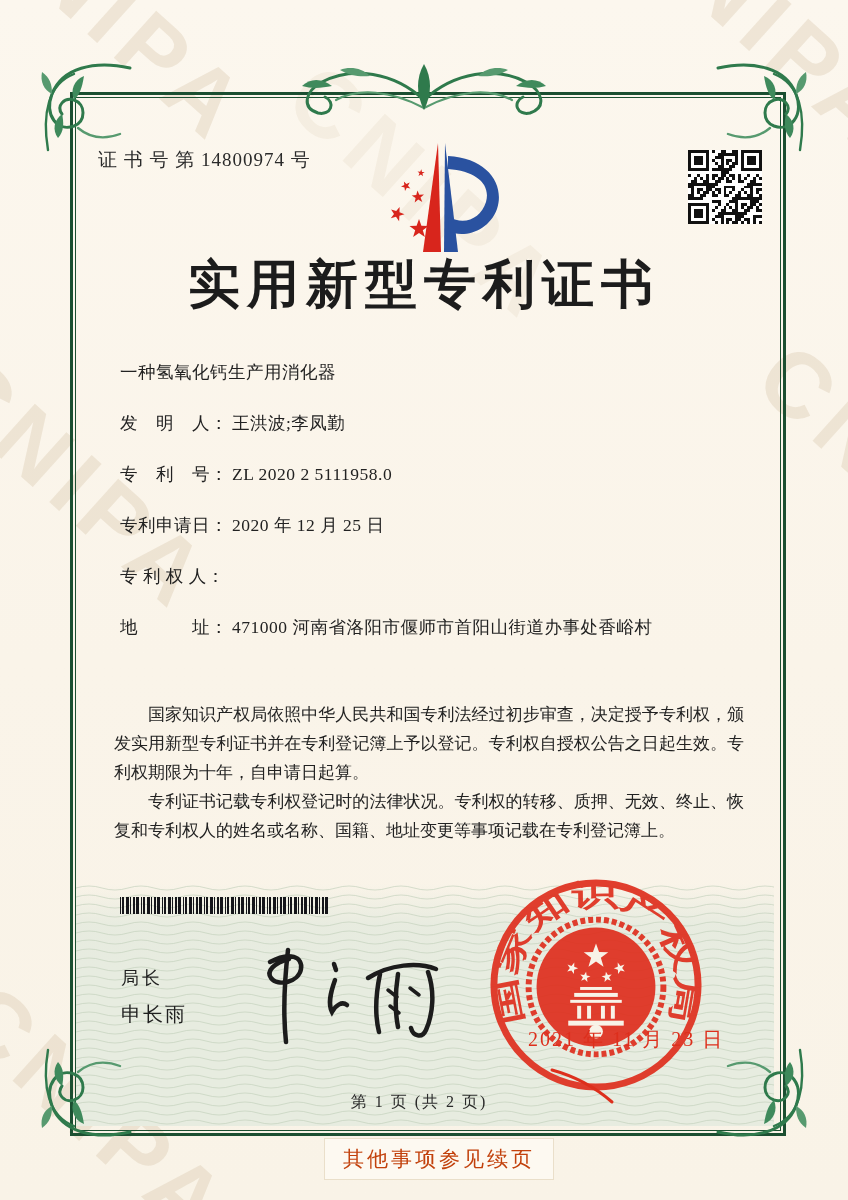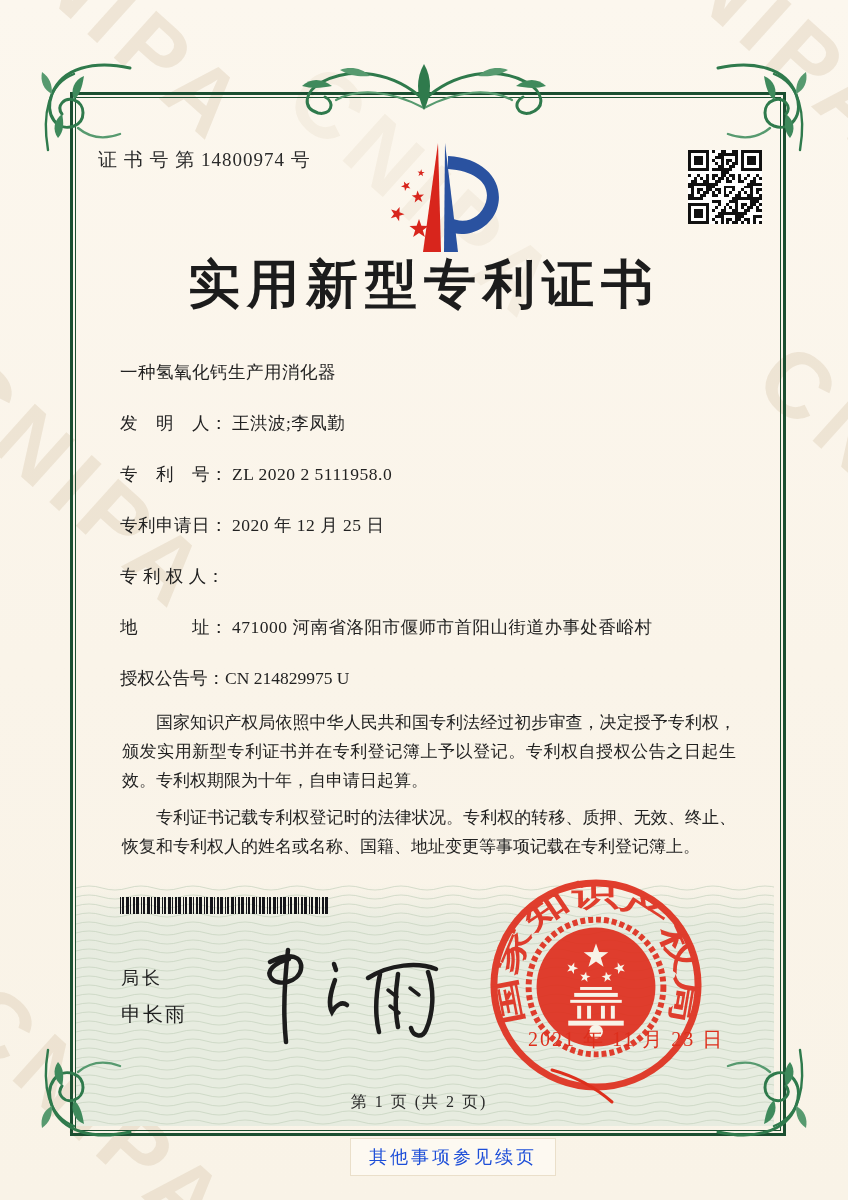--- a/index.html
+++ b/index.html
@@ -28,38 +28,38 @@
   
   .fields{position:absolute;left:120px;top:358px;width:630px;z-index:3;}
   .frow{display:flex;margin-bottom:23px;font-size:17.5px;line-height:28px;color:#222;}
   .flabel{flex:0 0 112px;letter-spacing:.5px;}
   .fvalue{flex:1;letter-spacing:.5px;}
   .grant{display:flex;font-size:17.5px;line-height:28px;color:#222;}
   .grant .g1{flex:0 0 330px;}
   
   .bodytext{position:absolute;left:114px;top:700px;width:630px;z-index:3;
             font-size:17px;line-height:29px;color:#222;text-align:justify;}
-  .bodytext p{margin:8px;text-indent:2em;}
+  .bodytext p{margin:0;text-indent:2em;}
   
   .barcode{position:absolute;left:120px;top:897px;z-index:3;}
   
   .signoff-title{position:absolute;left:121px;top:966px;font-size:18px;color:#1f1f1f;
       font-family:"Liberation Sans","DejaVu Sans",sans-serif;letter-spacing:3px;z-index:3;}
   .signoff-name{position:absolute;left:121px;top:1001px;font-size:20px;color:#1f1f1f;
       font-family:"Liberation Sans","DejaVu Sans",sans-serif;letter-spacing:2px;z-index:3;}
   .signature{position:absolute;left:228px;top:942px;z-index:3;}
   
   .seal{position:absolute;left:487px;top:876px;width:218px;height:218px;z-index:4;}
   .seal-date{position:absolute;left:528px;top:1026px;font-size:20px;color:#dd2f1c;
              letter-spacing:2px;z-index:5;white-space:nowrap;}
   .swoosh{position:absolute;left:548px;top:1066px;z-index:4;}
   
   .page-num{position:absolute;left:16px;top:1092px;width:806px;text-align:center;
             font-size:16px;letter-spacing:2px;color:#2a2a2a;z-index:3;}
-  .cont-note{position:absolute;left:350px;top:1138px;font-size:18px;color:#1d4ed8;
+  .cont-note{position:absolute;left:324px;top:1138px;font-size:21px;color:#c2410c;
              letter-spacing:3px;background:#fdf9f1;border:1px solid #eadfca;
              padding:6px 18px;z-index:3;}
   .orn{position:absolute;z-index:2;pointer-events:none;}
 </style>
 </head>
 <body>
 
 <div class="page">
 
   <span class="wm" style="left:-52px;top:-38px;">CNIPA</span>
@@ -416,23 +416,20 @@
       <span class="fvalue">2020 年 12 月 25 日</span>
     </div>
     <div class="frow">
       <span class="flabel">专 利 权 人：</span>
     </div>
     <div class="frow">
       <span class="flabel">地　　　址：</span>
       <span class="fvalue">471000 河南省洛阳市偃师市首阳山街道办事处香峪村</span>
     </div>
     <div class="grant">
-      <span class="g2">
-        <span>授权公告号：</span><span>CN 214829975 U</span>
-      </span>
     </div>
   </div>
 
   <div class="bodytext">
     <p>国家知识产权局依照中华人民共和国专利法经过初步审查，决定授予专利权，颁发实用新型专利证书并在专利登记簿上予以登记。专利权自授权公告之日起生效。专利权期限为十年，自申请日起算。</p>
     <p>专利证书记载专利权登记时的法律状况。专利权的转移、质押、无效、终止、恢复和专利权人的姓名或名称、国籍、地址变更等事项记载在专利登记簿上。</p>
   </div>
 
   <svg class="barcode" id="barcodeSvg" width="214" height="17">
       <rect x="0" y="0" width="1" height="17" fill="#15151a"></rect>

